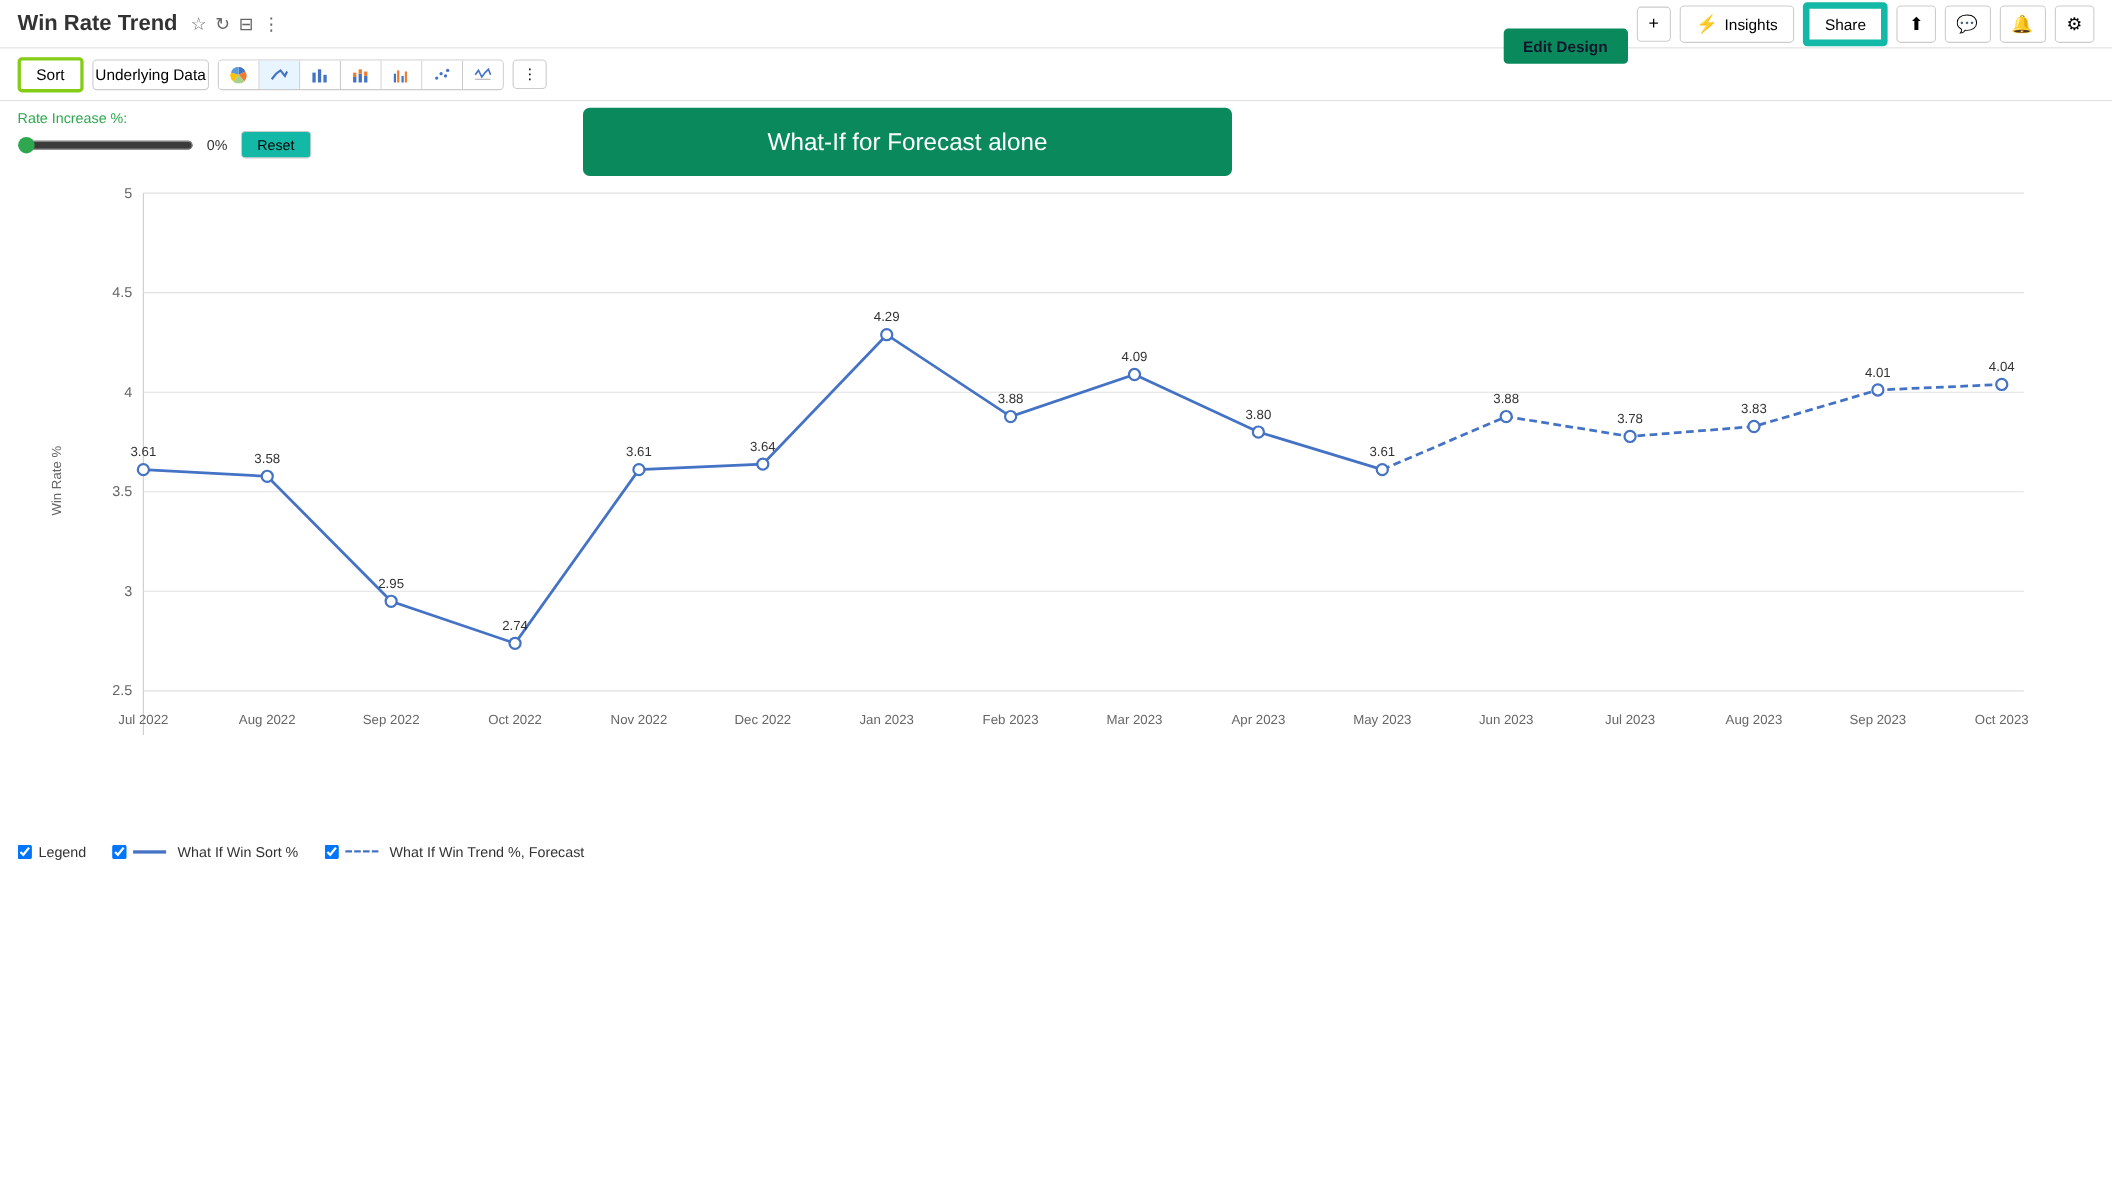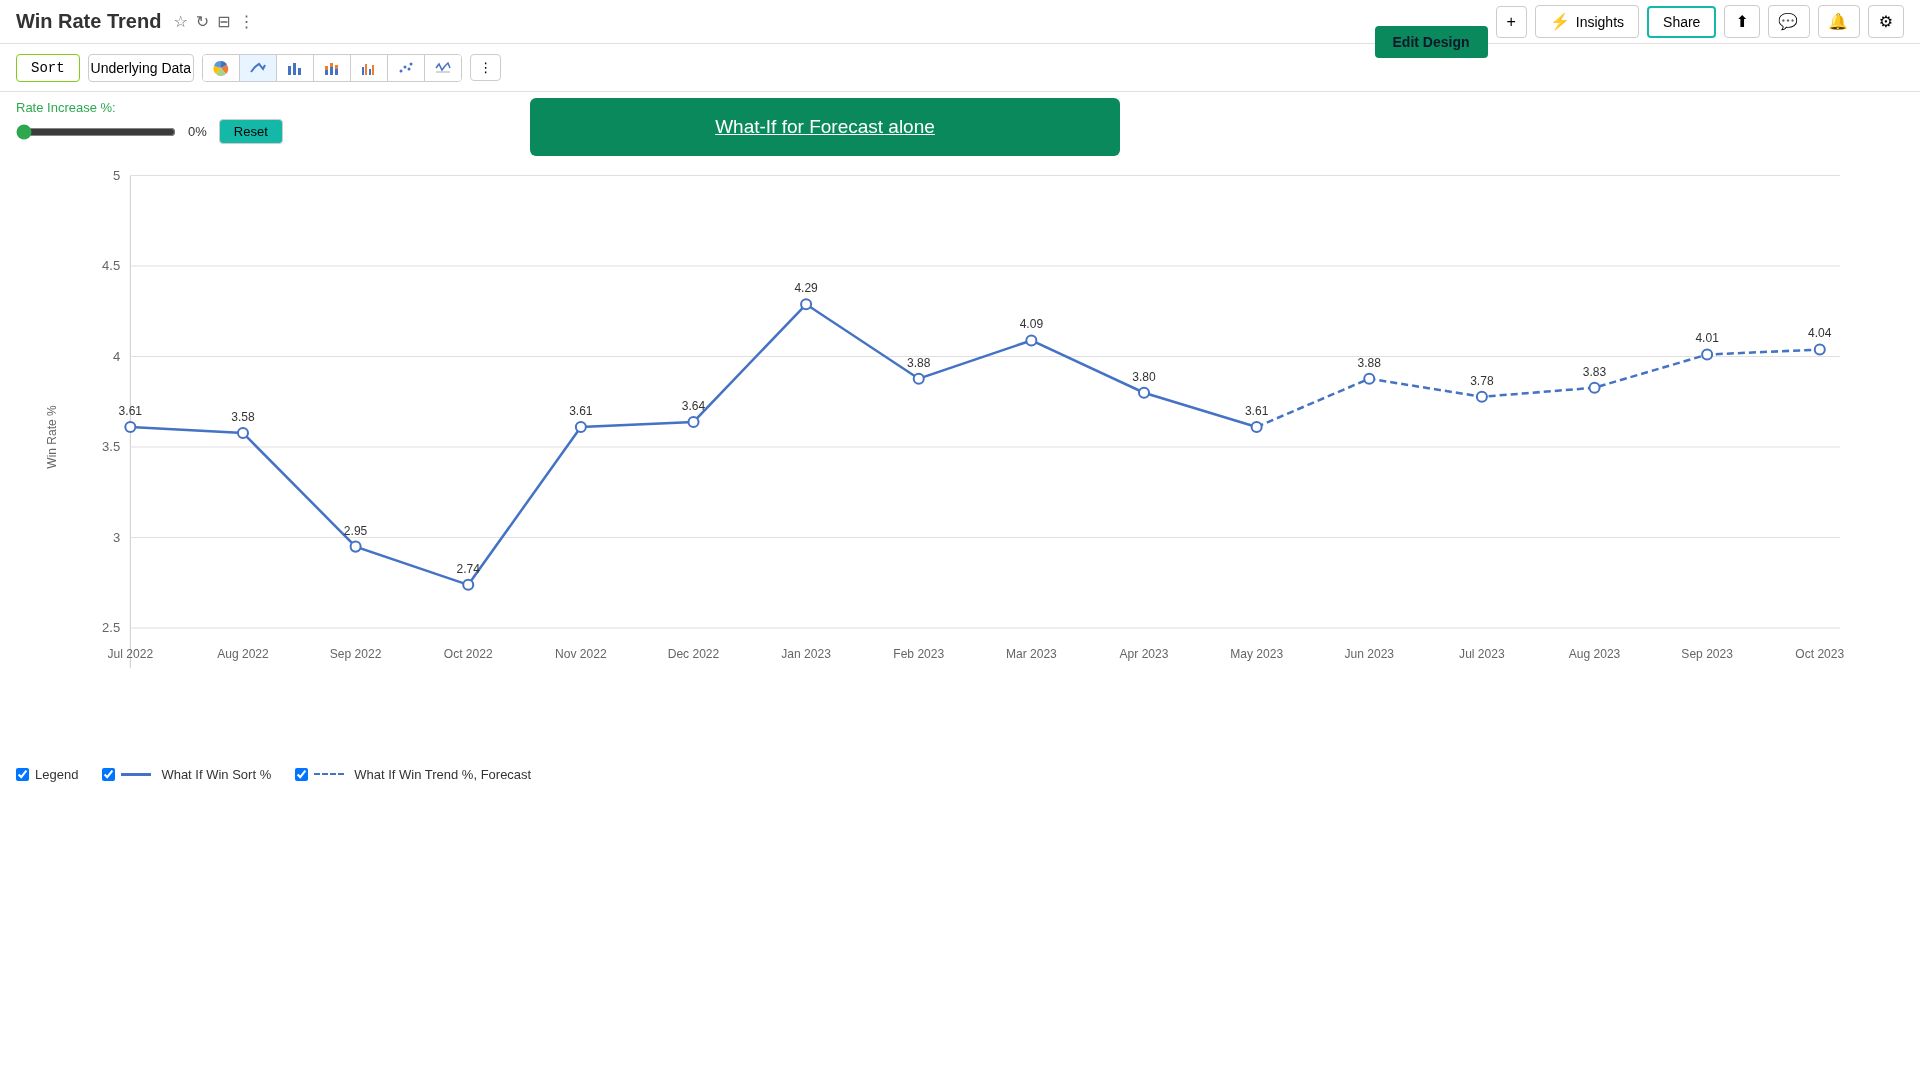--- a/index.html
+++ b/index.html
@@ -10,28 +10,28 @@
       padding: 8px 16px; border-bottom: 1px solid #e0e0e0; height: 44px;
     }
     .header-left { display: flex; align-items: center; gap: 12px; }
     .title { font-size: 20px; font-weight: 700; }
     .header-icons { display: flex; gap: 8px; align-items: center; }
     .header-icon { cursor: pointer; color: #666; font-size: 16px; }
     .header-right { display: flex; align-items: center; gap: 8px; }
     .btn-edit-design { background: #0a8a5c; color: #0f172a; border: none; padding: 8px 18px; border-radius: 4px; font-size: 14px; font-weight: 600; cursor: pointer; margin-top: 40px; }
     .btn-plus { background: #fff; border: 1px solid #ccc; padding: 6px 10px; border-radius: 4px; cursor: pointer; font-size: 16px; }
     .btn-insights { background: #fff; border: 1px solid #ccc; padding: 6px 14px; border-radius: 4px; cursor: pointer; display: flex; align-items: center; gap: 6px; font-size: 14px; }
-    .btn-share { background: #fff; border: 2px solid #14b8a6; padding: 6px 14px; border-radius: 4px; cursor: pointer; font-size: 14px; }
+    .btn-share { background: #fff; border: 6px solid #14b8a6; padding: 6px 14px; border-radius: 4px; cursor: pointer; font-size: 14px; }
     .btn-icon { background: #fff; border: 1px solid #ccc; padding: 6px 10px; border-radius: 4px; cursor: pointer; font-size: 16px; }
 
     .toolbar {
       display: flex; align-items: center; gap: 8px;
       padding: 6px 16px; border-bottom: 1px solid #e0e0e0; height: 48px;
     }
-    .btn-sort { background: #fff; border: 1px solid #84cc16; padding: 5px 14px; border-radius: 4px; cursor: pointer; font-size: 14px; font-weight: 500; font-family: Liberation Mono, monospace; }
+    .btn-sort { background: #fff; border: 3px solid #84cc16; padding: 5px 14px; border-radius: 4px; cursor: pointer; font-size: 14px; font-weight: 500; }
     .btn-underlying { background: #fff; border: 1px solid #ccc; padding: 5px 2px; border-radius: 4px; cursor: pointer; font-size: 14px; }
     .chart-type-icons { display: flex; border: 1px solid #ccc; border-radius: 4px; overflow: hidden; }
     .chart-type-btn { background: #fff; border: none; border-right: 1px solid #ccc; padding: 5px 10px; cursor: pointer; font-size: 14px; display: flex; align-items: center; }
     .chart-type-btn:last-child { border-right: none; }
     .chart-type-btn.active { background: #e8f4ff; }
     .btn-more { background: #fff; border: 1px solid #ccc; padding: 5px 8px; border-radius: 4px; cursor: pointer; }
 
     .controls-area {
       padding: 8px 16px; display: flex; flex-direction: column; gap: 4px;
     }
@@ -133,21 +133,21 @@
       <svg width="16" height="16" viewBox="0 0 16 16">
         <polyline points="1,8 4,4 7,10 10,6 13,3 15,8" fill="none" stroke="#4472c4" stroke-width="1.5"></polyline>
         <line x1="1" y1="12" x2="15" y2="12" stroke="#aaa" stroke-width="1"></line>
       </svg>
     </button>
   </div>
   <button class="btn-more">⋮</button>
 </div>
 
 <div style="position:relative; height:0;">
-  <div style="position:absolute; left:530px; top:6px; width:590px; background:#0a8a5c; color:#fff; text-align:center; padding:18px; font-size:19px; font-weight:500; border-radius:6px; z-index:10;text-decoration:underline;">
+  <div style="position:absolute; left:530px; top:6px; width:590px; background:#0a8a5c; color:#fff; text-align:center; padding:18px; font-size:22px; font-weight:500; border-radius:6px; z-index:10;">
     <span>What-If for Forecast alone</span>
   </div>
 </div>
 
 <div class="controls-area">
   <div class="rate-label">Rate Increase %:</div>
   <div class="slider-row">
     <input type="range" class="slider" min="0" max="100" value="0" style="">
     <span class="slider-value">0%</span>
     <button class="btn-reset">Reset</button>

